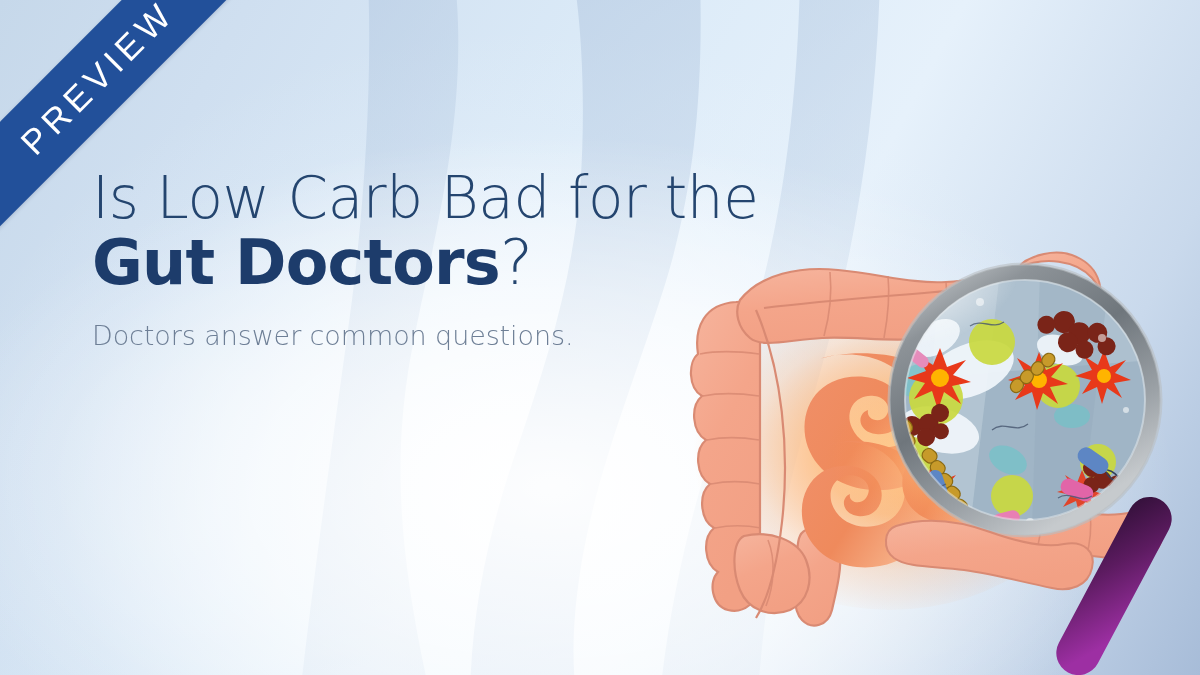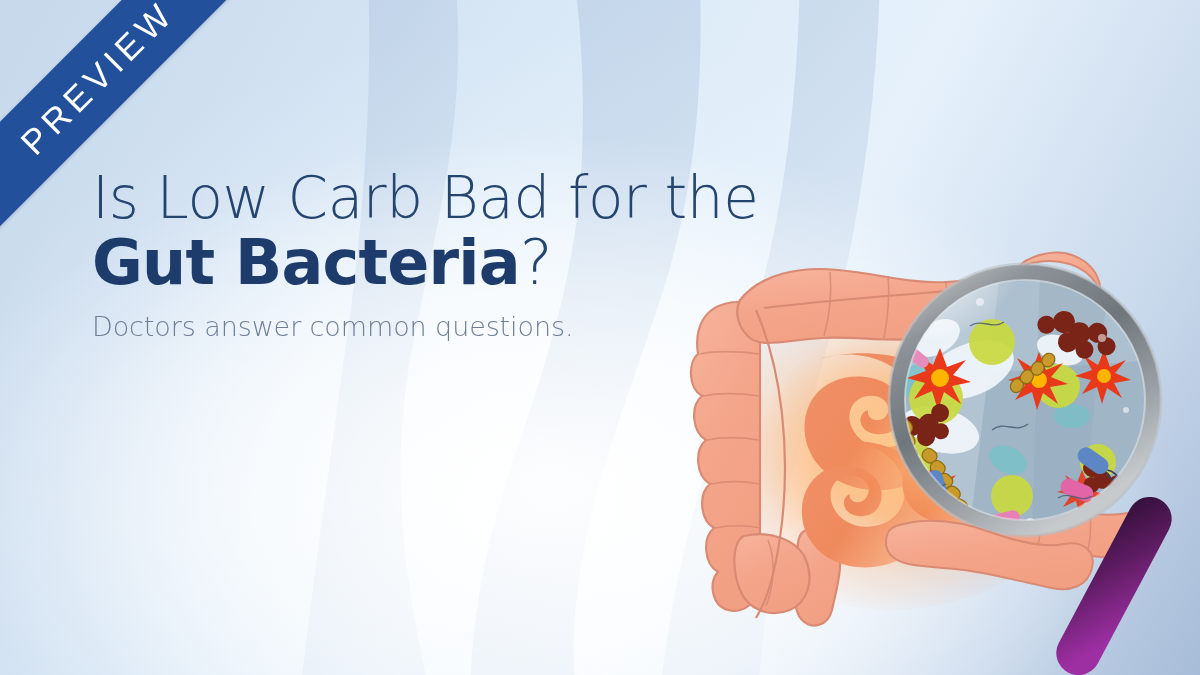--- a/index.html
+++ b/index.html
@@ -49,21 +49,21 @@
     margin-top:2px;line-height:1.04;white-space:nowrap;
     font-family:"DejaVu Sans","Liberation Sans",sans-serif;
   }
   .line2 .bold{
     font-size:62px;font-weight:700;color:#1d3c6b;letter-spacing:-0.8px;
   }
   .line2 .qmark{
     font-size:62px;font-weight:300;color:#24456f;
   }
   .subtitle{
-    margin-top:15px;font-size:27px;color:#6e7f96;font-weight:300;
+    margin-top:24px;font-size:27px;color:#6e7f96;font-weight:300;
     letter-spacing:-0.1px;white-space:nowrap;
     font-family:"DejaVu Sans","Liberation Sans",sans-serif;
   }
 
   
   .illustration{position:absolute;left:640px;top:230px;width:560px;height:445px;}
   .illustration svg{display:block;width:560px;height:445px;overflow:visible;}
 </style>
 </head>
 <body>
@@ -99,21 +99,21 @@
     </svg>
   </div>
 
   <div class="ribbon">
     <span class="ribbon-text">PREVIEW</span>
   </div>
 
   <div class="headline">
     <div class="line1">Is Low Carb Bad for the</div>
     <div class="line2">
-      <span class="bold">Gut Bacteria</span><span class="qmark">?</span>
+      <span class="bold">Gut Doctors</span><span class="qmark">?</span>
     </div>
     <div class="subtitle">Doctors answer common questions.</div>
   </div>
 
   <div class="illustration">
     <svg viewBox="0 0 560 445" aria-hidden="true">
       <defs>
         <radialGradient id="warmGlow" cx="52%" cy="52%" r="50%">
           <stop offset="0%" stop-color="#ffd9a0" stop-opacity="0.95"></stop>
           <stop offset="38%" stop-color="#ffb168" stop-opacity="0.72"></stop>

